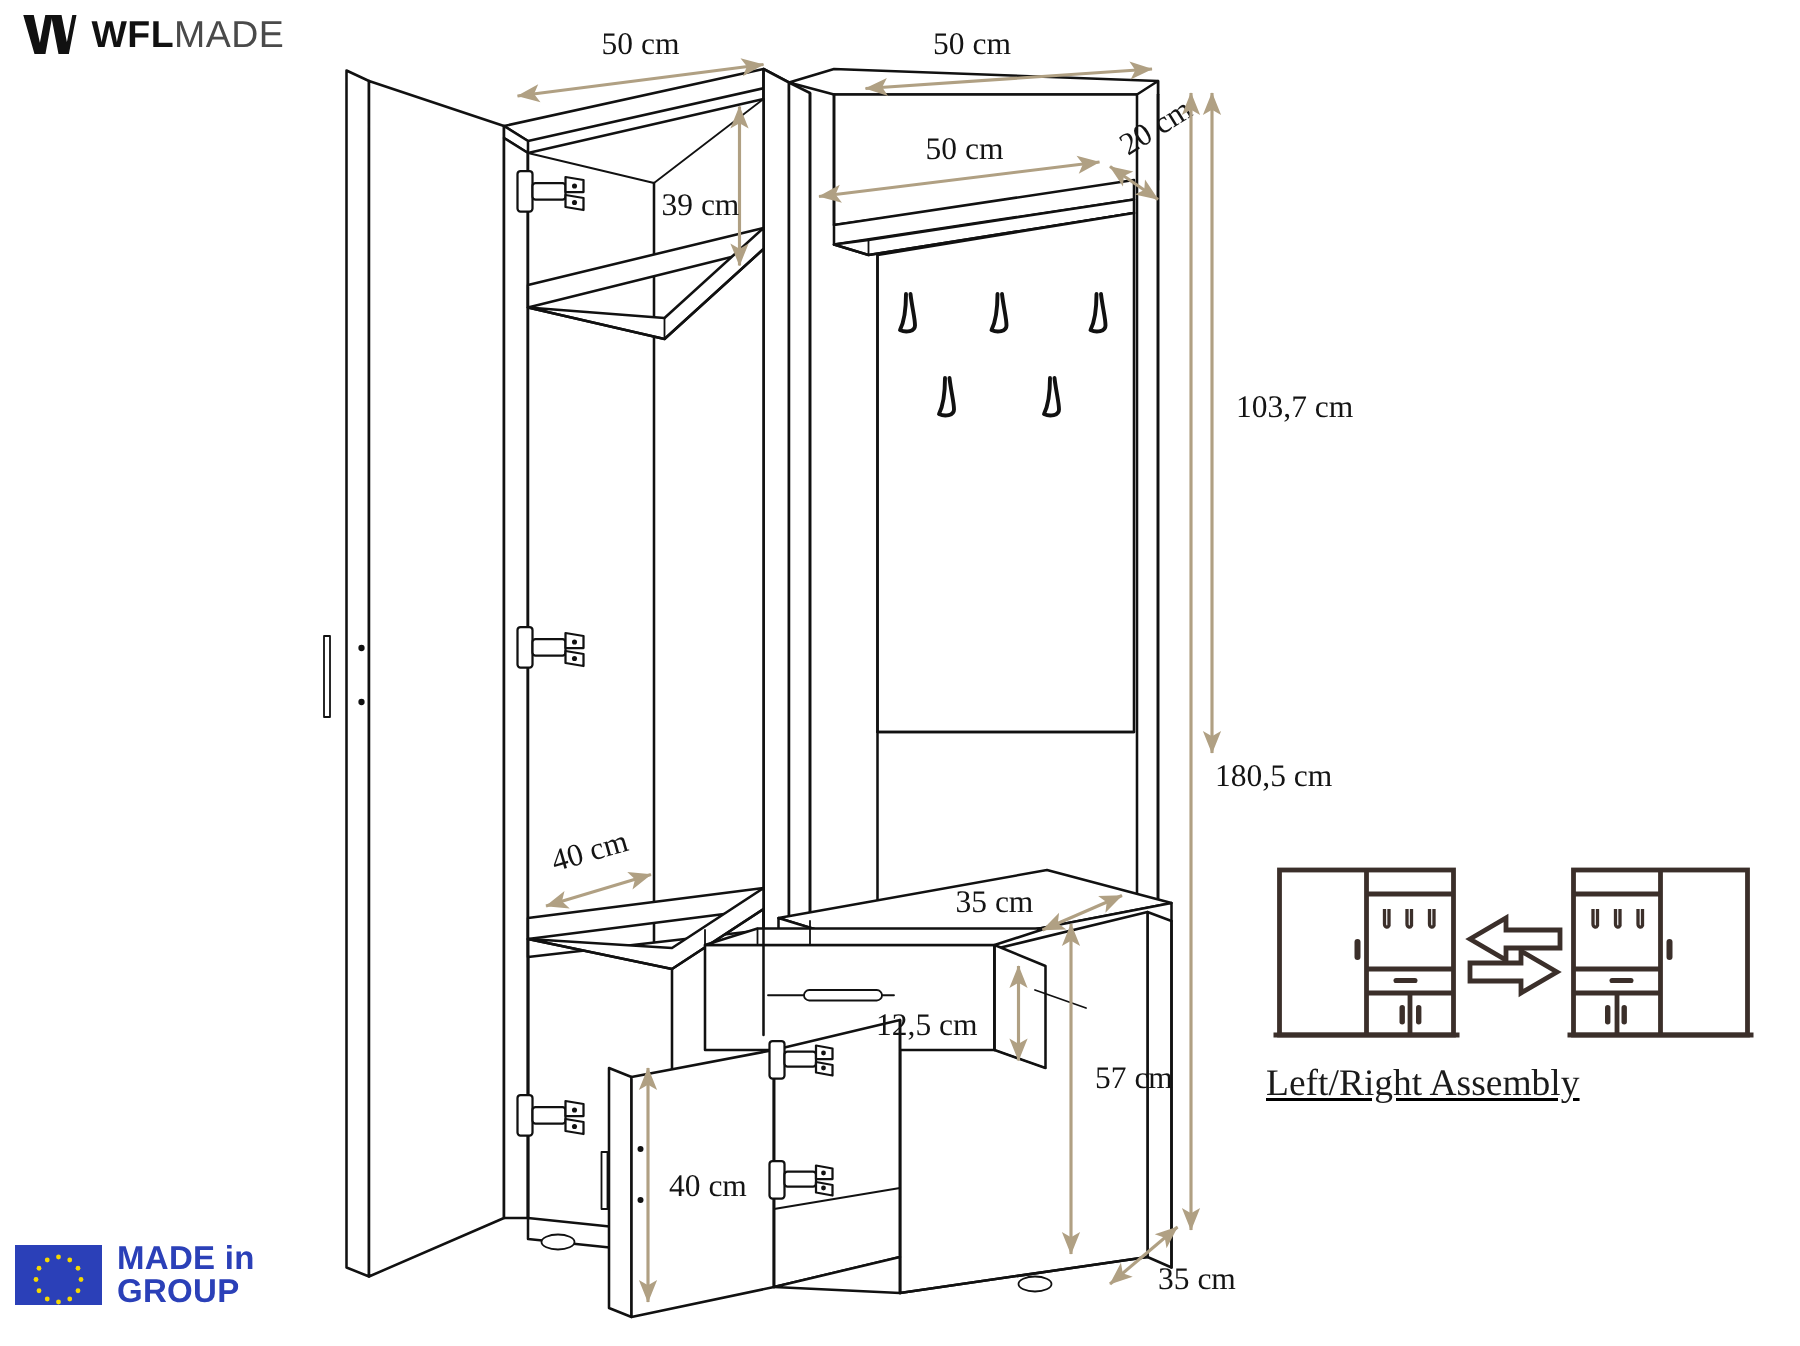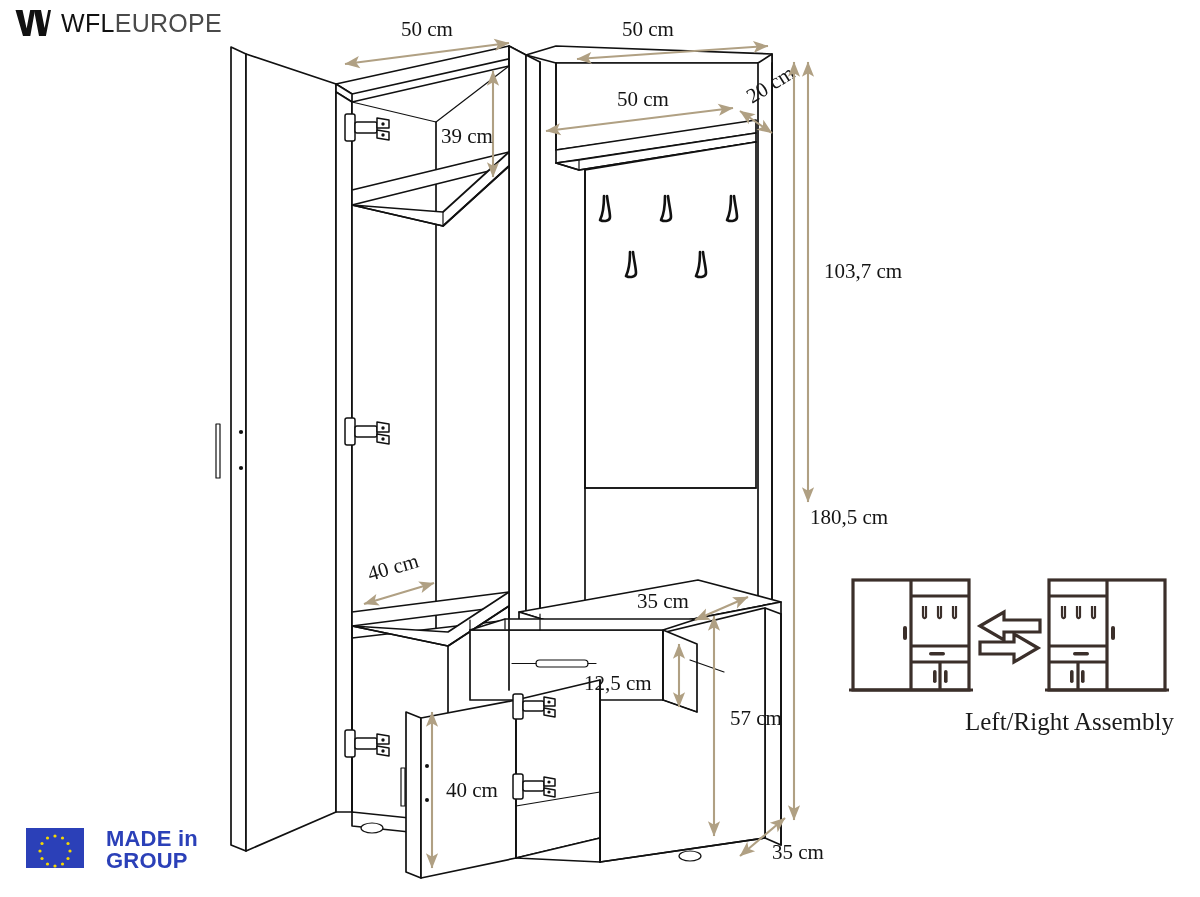--- a/index.html
+++ b/index.html
@@ -27,30 +27,31 @@
   }
   #brand-logo .mark { display: block; }
   #brand-logo .wordmark {
     font-family: "Liberation Sans", sans-serif;
     font-size: 25px;
     letter-spacing: 0.3px;
     color: #111111;
     line-height: 1;
     white-space: nowrap;
   }
-  #brand-logo .wordmark .w1 { font-weight: normal; margin-top: 44px; }
+  #brand-logo .wordmark .w1 { font-weight: bold; margin-top: 44px; }
   #brand-logo .wordmark .w2 { font-weight: normal; color: #4a4a4a; }
 
   
   #eu-badge {
     position: absolute;
-    left: 26px;
+    left: 10px;
     top: 828px;
     display: flex;
-    gap: 22px;
+    align-items: center;
+    gap: 10px;
   }
   #eu-badge .flag { display: block; }
   #eu-badge .eu-text {
     font-family: "Liberation Sans", sans-serif;
     font-weight: bold;
     font-size: 22px;
     line-height: 1.02;
     color: #2b40b8;
     letter-spacing: 0.2px;
   }
@@ -61,21 +62,22 @@
     left: 0;
     top: 0;
   }
 
   
   #assembly-panel {
     position: absolute;
     left: 844px;
     top: 572px;
     width: 330px;
-    text-align: right;
+    text-align: left;
+    text-decoration: underline;
   }
   #assembly-caption {
     font-family: "Liberation Serif", "DejaVu Serif", serif;
     font-size: 25px;
     color: #1b1b1b;
     margin-top: 2px;
     white-space: nowrap;
   }
 
   
@@ -97,21 +99,21 @@
 </style>
 </head>
 <body>
 
 <div id="brand-logo">
   <svg class="mark" width="38" height="30" viewBox="0 0 38 30">
     <path d="M1.5 2 L8.5 2 L12.6 20.5 L16.2 2 L21.0 2 L16.3 28 L9.0 28 Z" fill="#111111"></path>
     <path d="M20.0 2 L27.0 2 L30.6 20.0 L34.2 2 L37.0 2 L31.9 28 L25.0 28 Z" fill="#111111"></path>
   </svg>
   <div class="wordmark">
-    <span class="w1">WFL</span><span class="w2">EUROPE</span>
+    <span class="w1">WFL</span><span class="w2">MADE</span>
   </div>
 </div>
 
 <svg id="drawing-canvas" width="1200" height="897" viewBox="0 0 1200 897">
 
   <defs>
     <marker id="ahead" markerWidth="9" markerHeight="9" refX="7.4" refY="3.4" orient="auto" markerUnits="strokeWidth">
       <path d="M0.4,0.5 L7.6,3.4 L0.4,6.3 L2.1,3.4 Z" fill="#b0a083"></path>
     </marker>
     <marker id="atail" markerWidth="9" markerHeight="9" refX="1.6" refY="3.4" orient="auto" markerUnits="strokeWidth">

